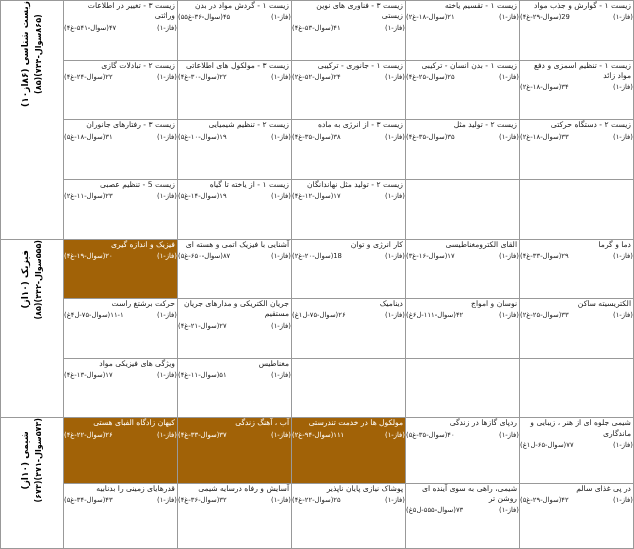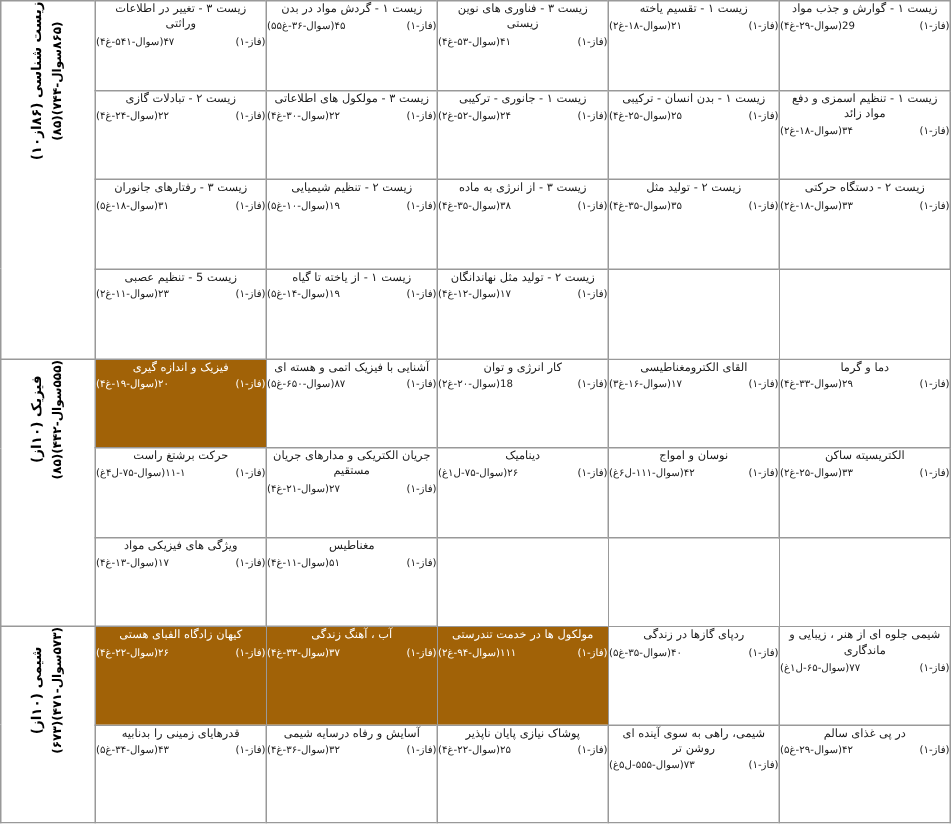--- a/index.html
+++ b/index.html
@@ -49,21 +49,20 @@
   .cell {
     width: 114px;
     height: 40px;
     position: relative;
     padding: 3px 4px 3px 4px;
     box-sizing: border-box;
     line-height: 1.35;
   }
   .cell .title {
     display: block;
-    text-align: center;
     font-size: 7.6px;
     font-weight: normal;
     margin-bottom: 2px;
     padding: 0 2px;
     word-wrap: break-word;
   }
   .cell .meta {
     display: flex;
     flex-direction: row;
     justify-content: space-between;

